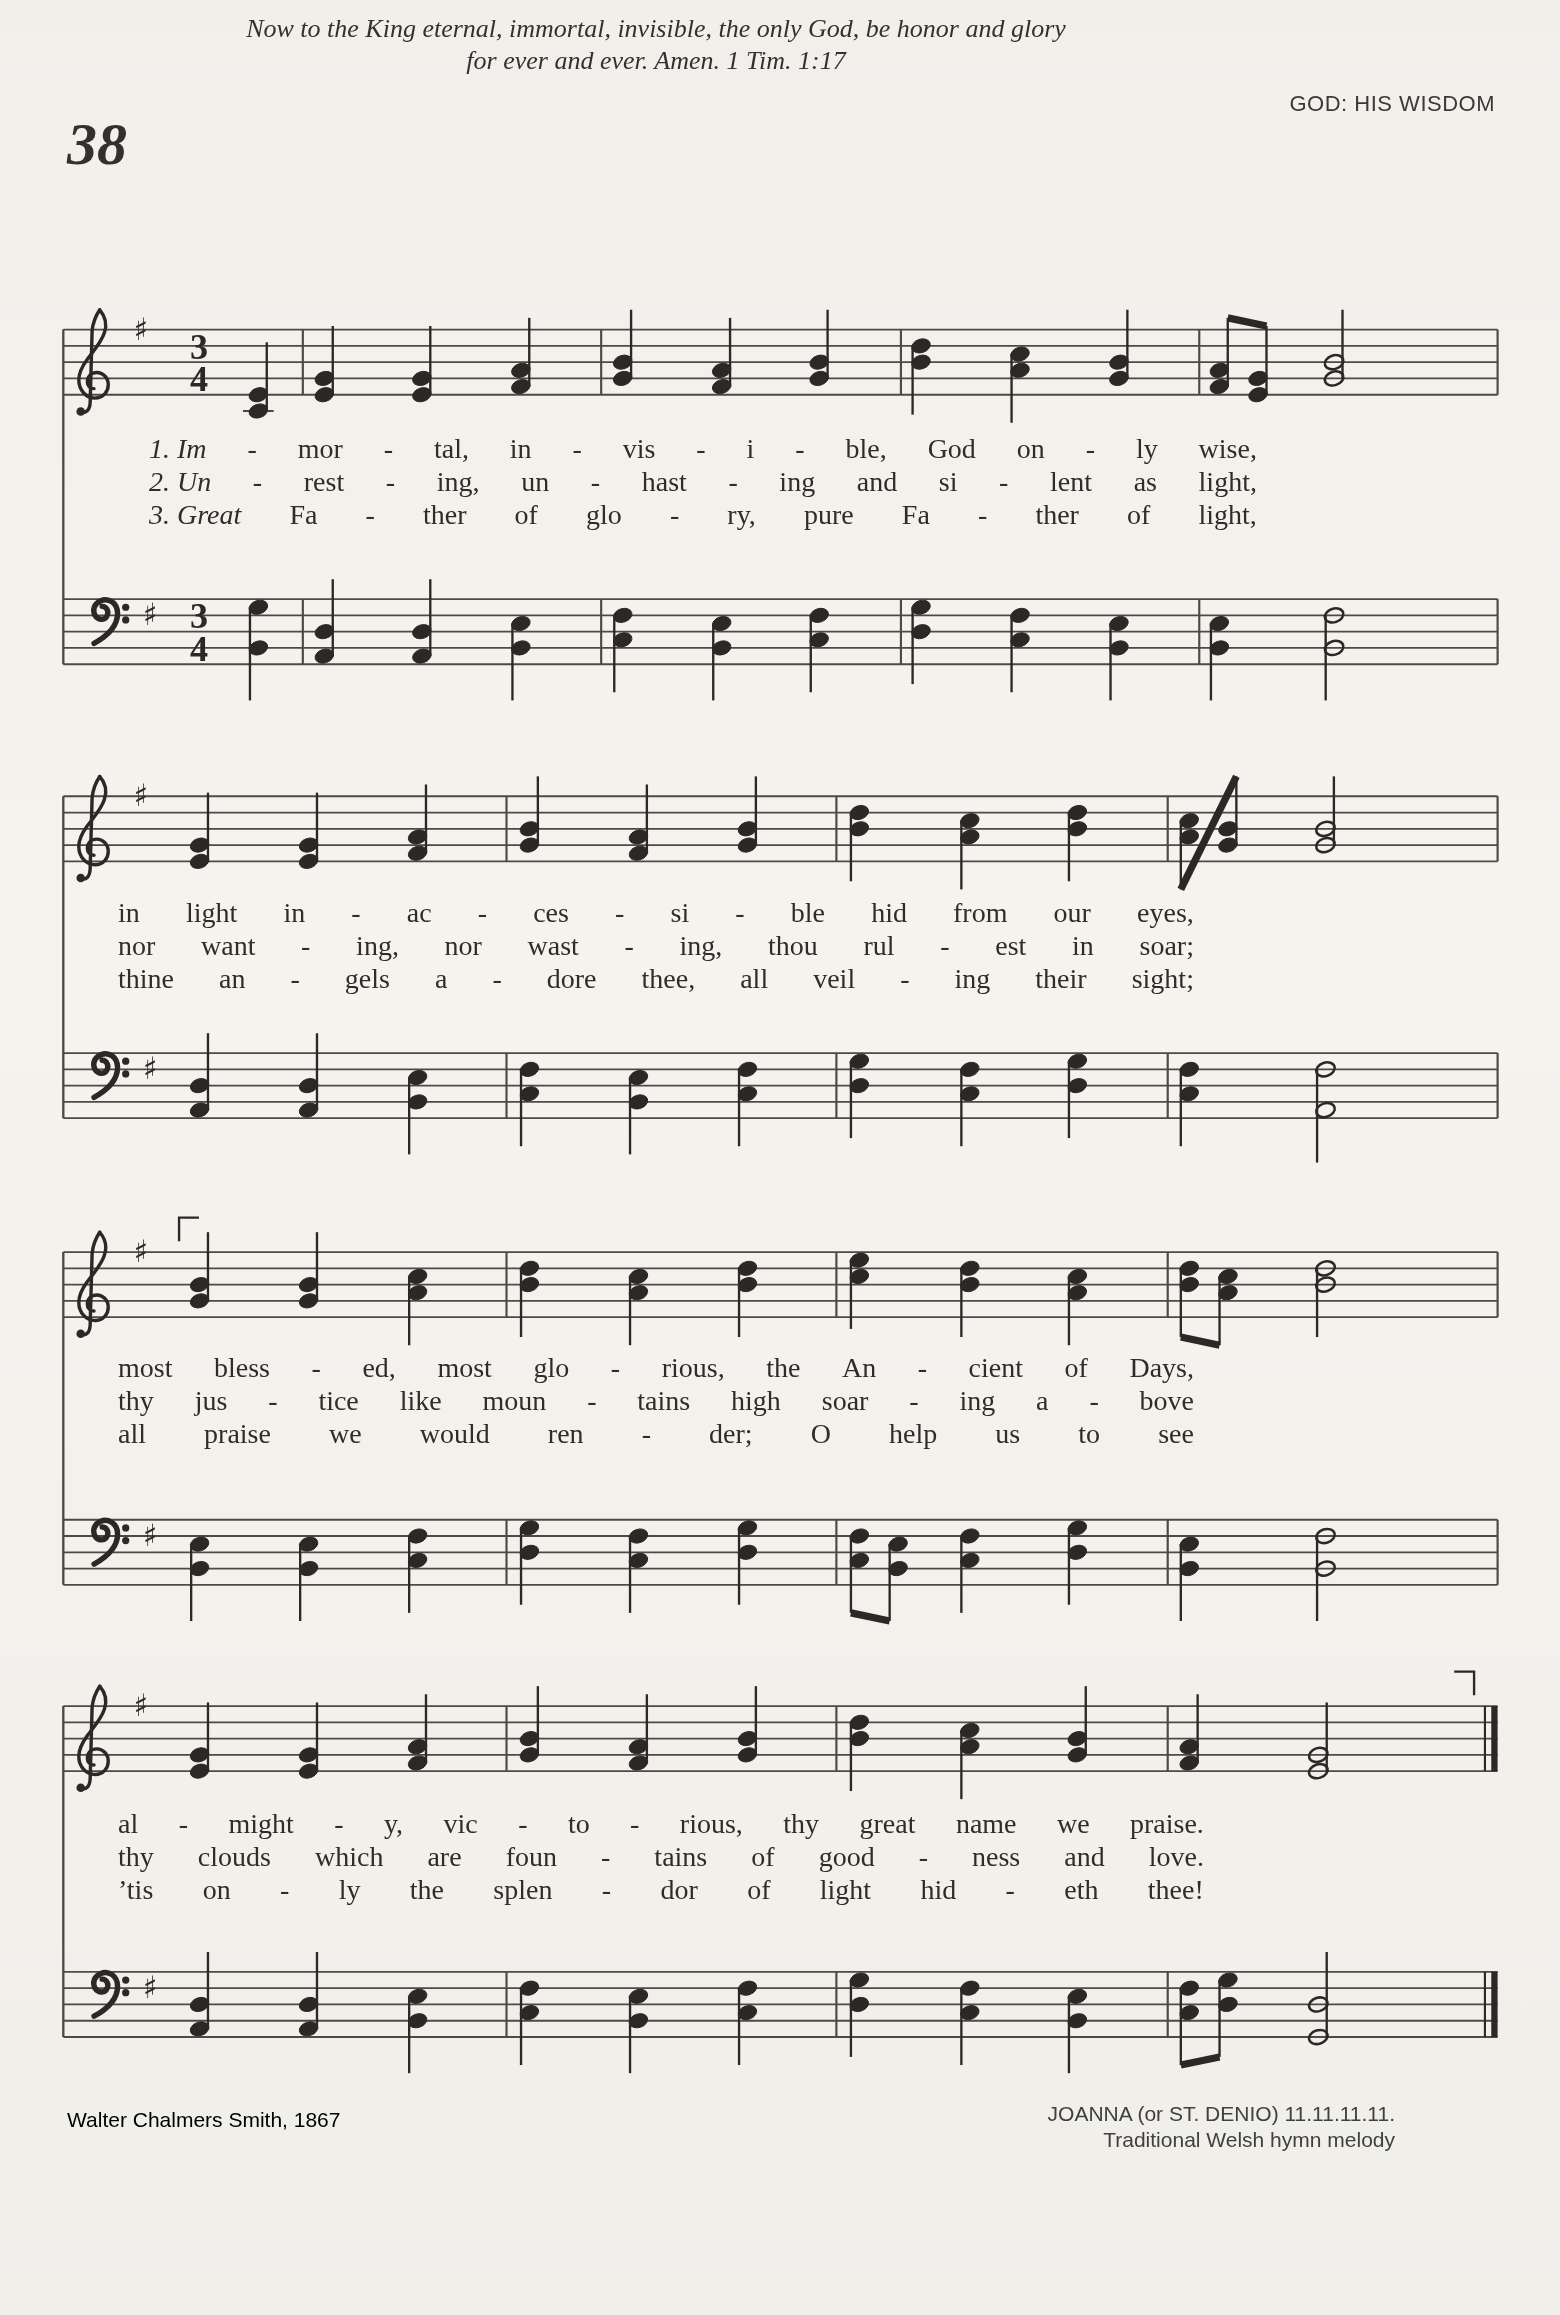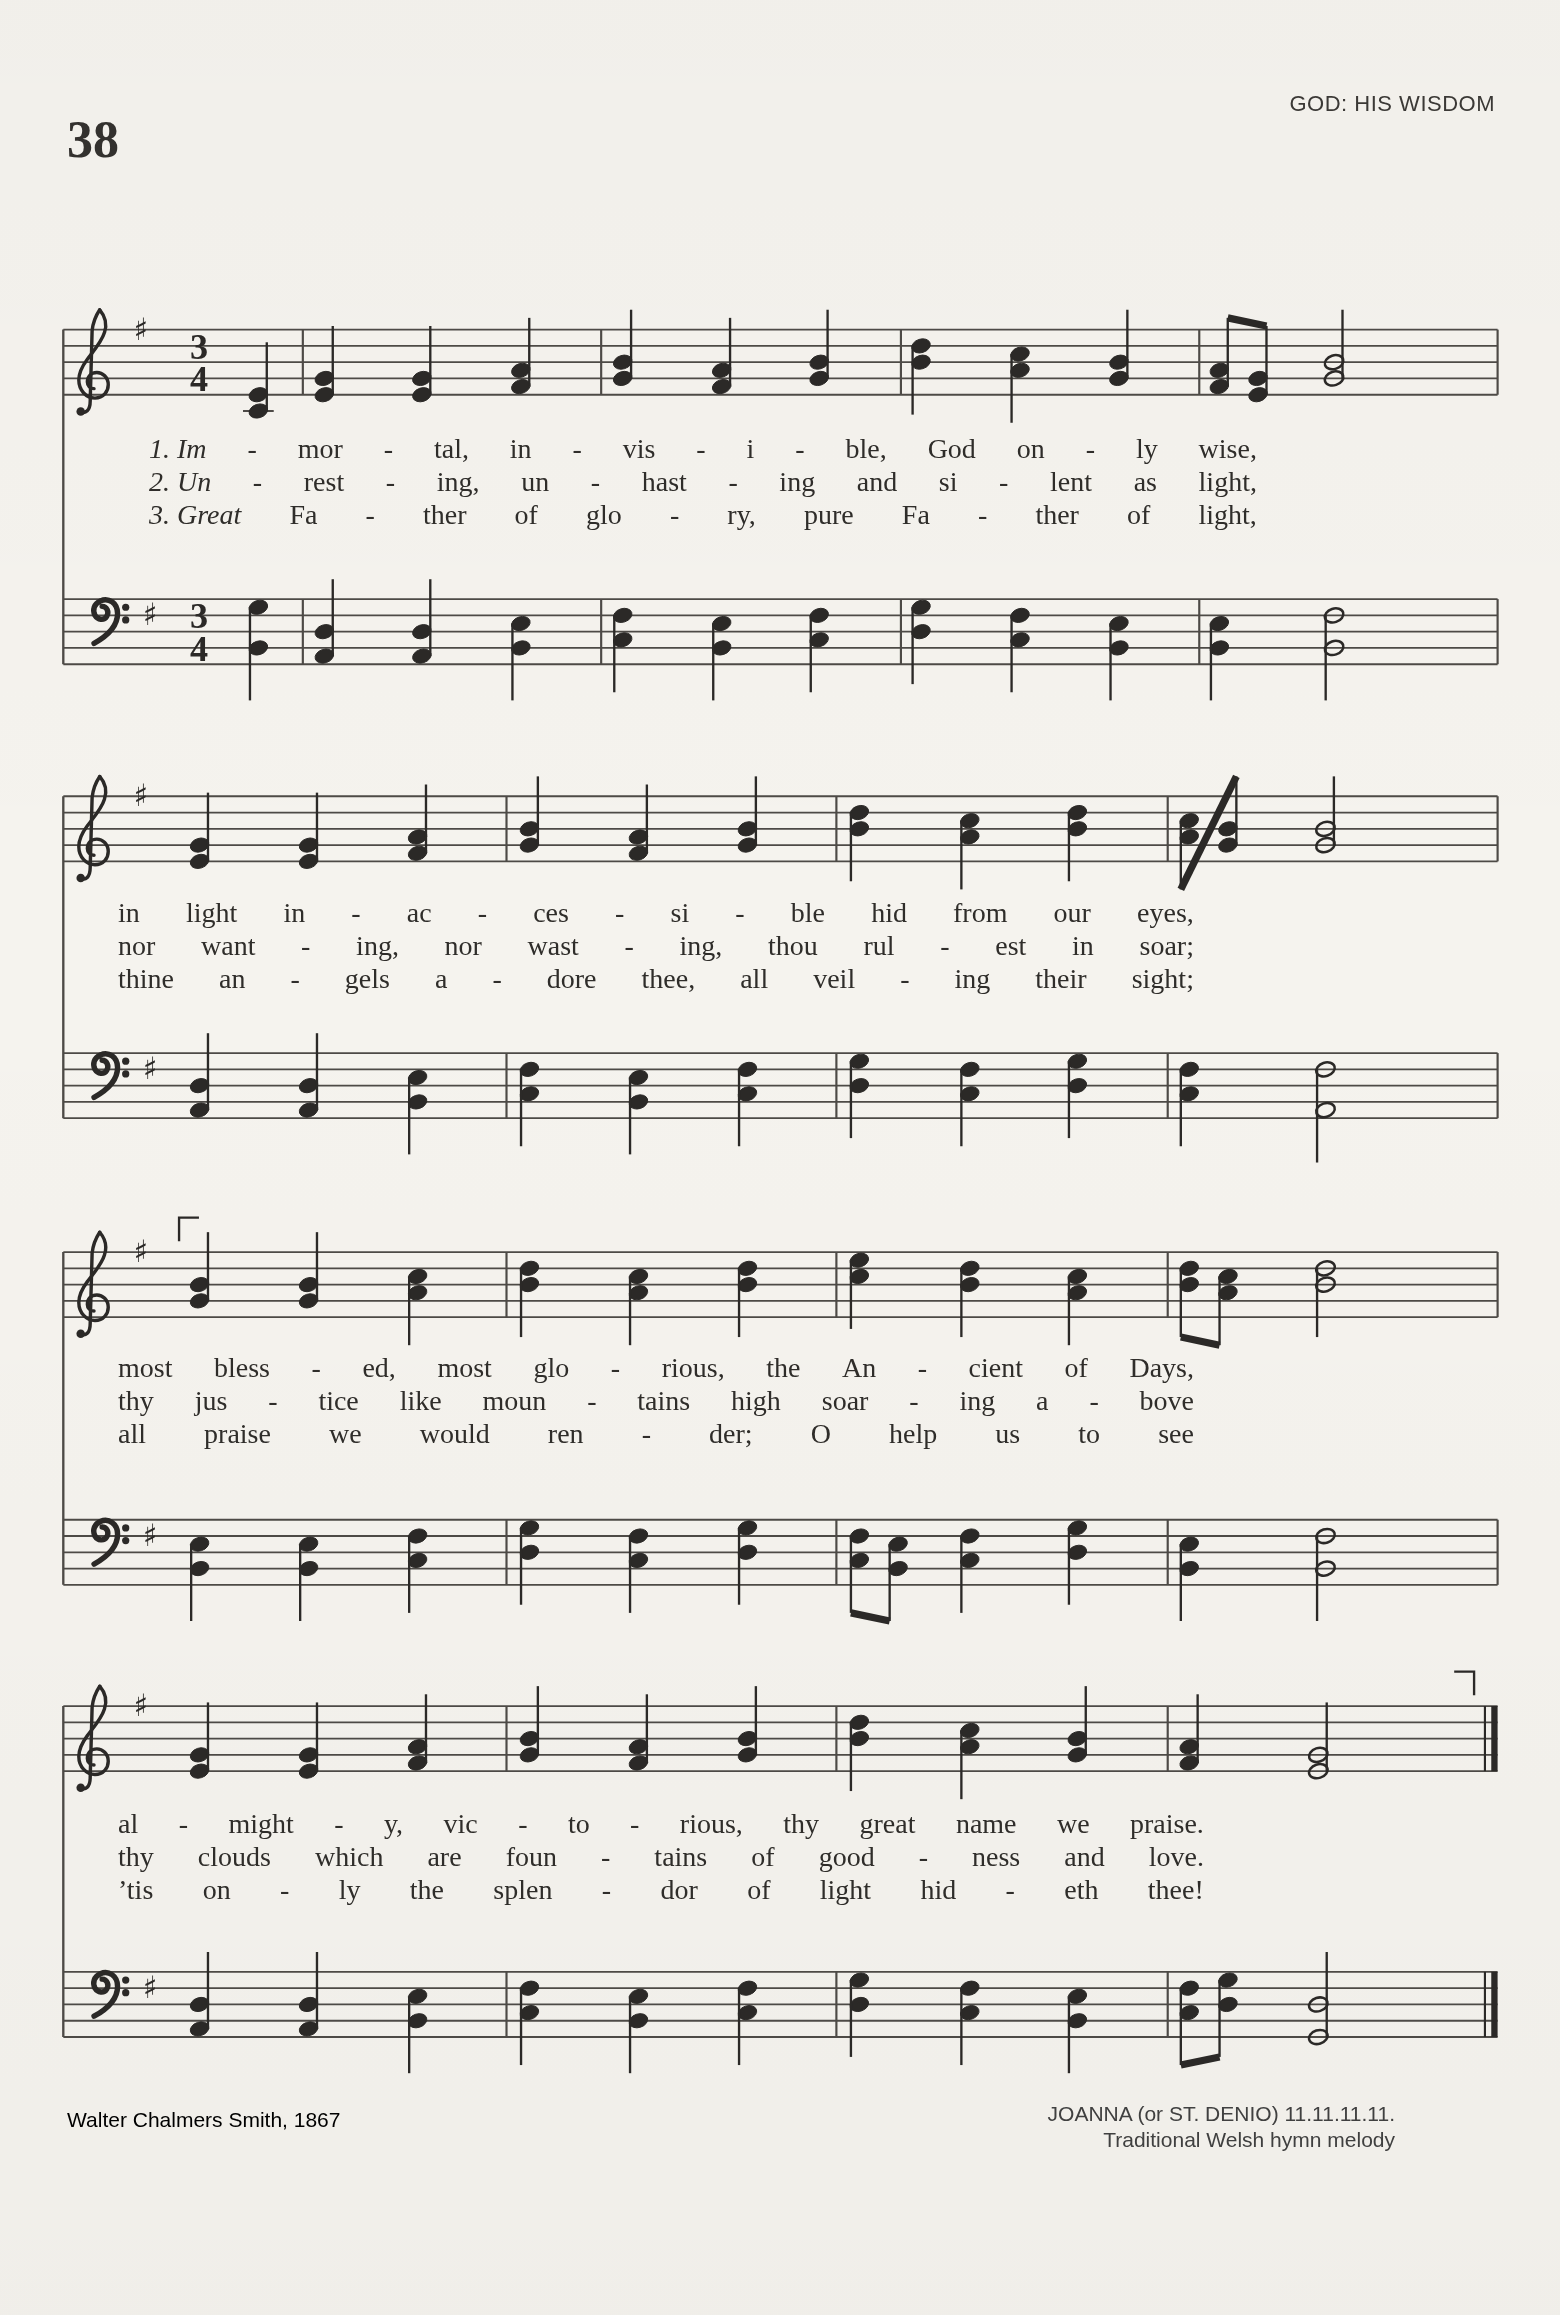--- a/index.html
+++ b/index.html
@@ -11,21 +11,21 @@
     font-family:"Liberation Serif", serif;
     color:#2d2b28;
   }
   .hdr-right{
     position:absolute;top:43px;right:65px;
     font-family:"Liberation Sans", sans-serif;
     font-size:22px;letter-spacing:0.5px;color:#3b3936;margin-top:48px;
   }
   .hymn-number{
     position:absolute;left:67px;top:110px;
-    font-size:52px;font-weight:bold;color:#33312e;
+    font-size:60px;font-weight:bold;color:#33312e;font-style:italic;
   }
   .title-block{
     position:absolute;left:0;top:0;width:1312px;text-align:center;
   }
   .title{
     position:relative;margin-top:116px;
     font-size:43px;font-weight:bold;letter-spacing:0.5px;color:#2e2c29;
   }
   .scripture{
     position:relative;margin-top:12.7px;
@@ -49,20 +49,24 @@
     font-family:"Liberation Sans", sans-serif;font-size:21px;line-height:26px;color:#404040;
   }
 </style>
 </head>
 <body>
 
 <div class="hdr-right">GOD: HIS WISDOM</div>
 <div class="hymn-number">38</div>
 
 <div class="title-block">
+  <div class="scripture">
+    <div>Now to the King eternal, immortal, invisible, the only God, be honor and glory</div>
+    <div>for ever and ever. Amen.  1 Tim. 1:17</div>
+  </div>
 </div>
 
 <svg class="score" id="score-svg" width="1560" height="2316" viewBox="0 0 1725 2560">
     <g>
       <line x1="70" y1="364" x2="70" y2="734" stroke="#4d4a46" stroke-width="2.6"></line>
       <g>
         <line x1="70" y1="364" x2="1656" y2="364" stroke="#4d4a46" stroke-width="2"></line>
         <line x1="70" y1="382" x2="1656" y2="382" stroke="#4d4a46" stroke-width="2"></line>
         <line x1="70" y1="400" x2="1656" y2="400" stroke="#4d4a46" stroke-width="2"></line>
         <line x1="70" y1="418" x2="1656" y2="418" stroke="#4d4a46" stroke-width="2"></line>

